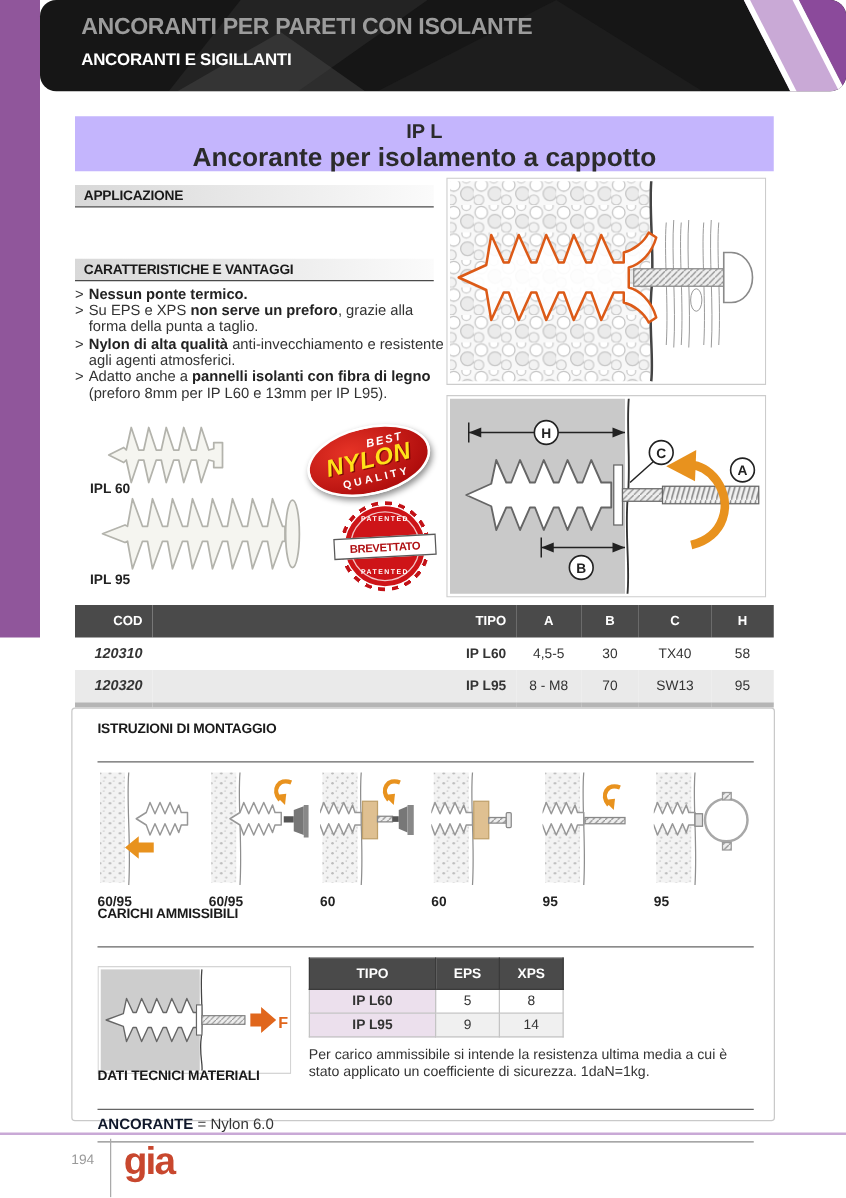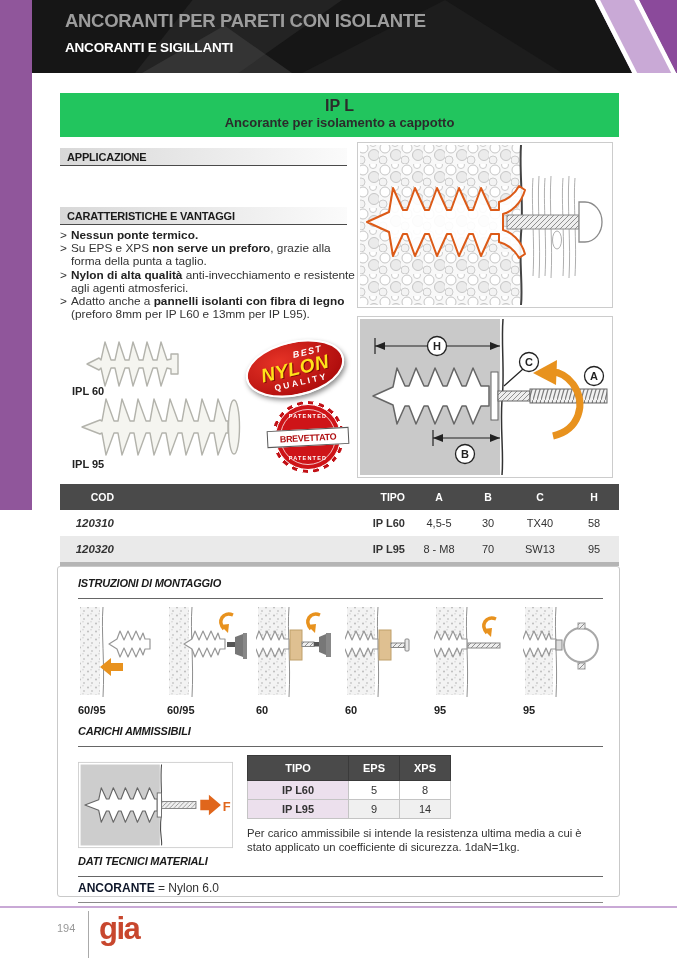--- a/index.html
+++ b/index.html
@@ -4,42 +4,42 @@
 <style>
   html,body{margin:0;padding:0;background:#fff;}
   .page{position:relative;width:677px;height:958px;background:#fff;overflow:hidden;
         font-family:"Liberation Sans",sans-serif;color:#333;}
   .abs{position:absolute;}
 
   
   .side-stripe{left:0;top:0;width:32px;height:510px;background:#90569B;}
 
   
-  .header{left:32px;top:0;width:645px;height:73px;background:#161616;overflow:hidden;}
+  .header{left:32px;top:0;width:645px;height:73px;background:#161616;overflow:hidden;border-radius:13px;}
   .hf{position:absolute;top:0;height:73px;}
   .hfA{left:80px;width:230px;background:#232323;clip-path:polygon(35% 0,100% 0,55% 100%,10% 100%);}
   .hfB{left:270px;width:260px;background:#1d1d1d;clip-path:polygon(0 100%,55% 0,100% 100%);}
   .hfC{left:110px;width:150px;background:#4a4a4a;opacity:.45;clip-path:polygon(0 100%,55% 35%,100% 100%);}
   .deco{position:absolute;top:-4px;height:84px;transform:skewX(27deg);transform-origin:0 0;}
   .deco-light{left:561px;width:44px;background:#C9A9D6;border-left:5px solid #fff;border-right:5px solid #fff;box-sizing:border-box;}
   .deco-dark{left:605px;width:130px;background:#8B4A9B;}
   .hdr-title{position:absolute;left:33px;top:10px;font-size:18.5px;font-weight:bold;color:#9C9C9C;letter-spacing:-.3px;z-index:3;}
   .hdr-sub{position:absolute;left:33px;top:40px;font-size:13.5px;font-weight:bold;color:#fff;letter-spacing:-.2px;z-index:3;}
 
   
-  .title-block{left:60px;top:93px;width:559px;height:44px;background:#22c55e;text-align:center;}
+  .title-block{left:60px;top:93px;width:559px;height:44px;background:#c4b5fd;text-align:center;}
   .tb-name{font-size:16px;font-weight:bold;color:#2b2b2b;padding-top:4px;}
-  .tb-sub{font-size:13px;font-weight:bold;color:#2b2b2b;}
+  .tb-sub{font-size:21px;font-weight:bold;color:#2b2b2b;}
 
   
   .sec-head{width:287px;box-sizing:border-box;font-size:11px;font-weight:bold;color:#1a1a1a;
             padding:3px 0 2px 7px;background:linear-gradient(90deg,#d8d8d8,#fbfbfb);
             border-bottom:1.5px solid #4a4a4a;letter-spacing:-.2px;}
   .plain-head{font-size:11px;font-weight:bold;color:#1a1a1a;border-bottom:1px solid #666;
-              padding-bottom:9px;letter-spacing:-.2px;font-style:italic;}
+              padding-bottom:20px;letter-spacing:-.2px;}
 
   .app-text{left:60px;top:171px;width:292px;font-size:11.8px;color:#333;}
   .features{left:60px;top:229px;width:296px;font-size:11.8px;line-height:13.2px;color:#333;}
   .feat{display:flex;}
   .feat .gt{width:11px;flex:none;}
   .feat b{color:#222;}
 
   
   .svgbox{background:#fff;}
   .dlabel{font-size:11px;font-weight:bold;fill:#222;}

